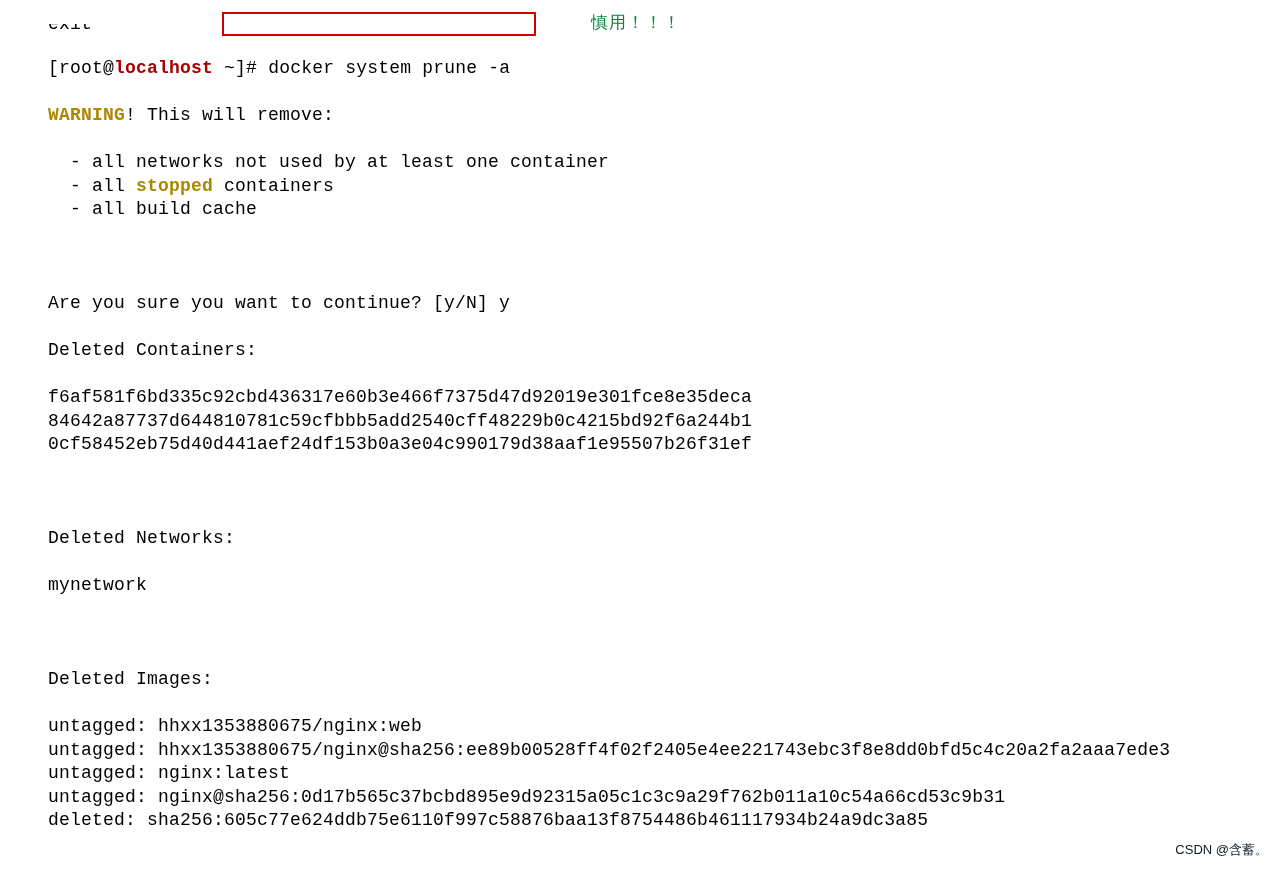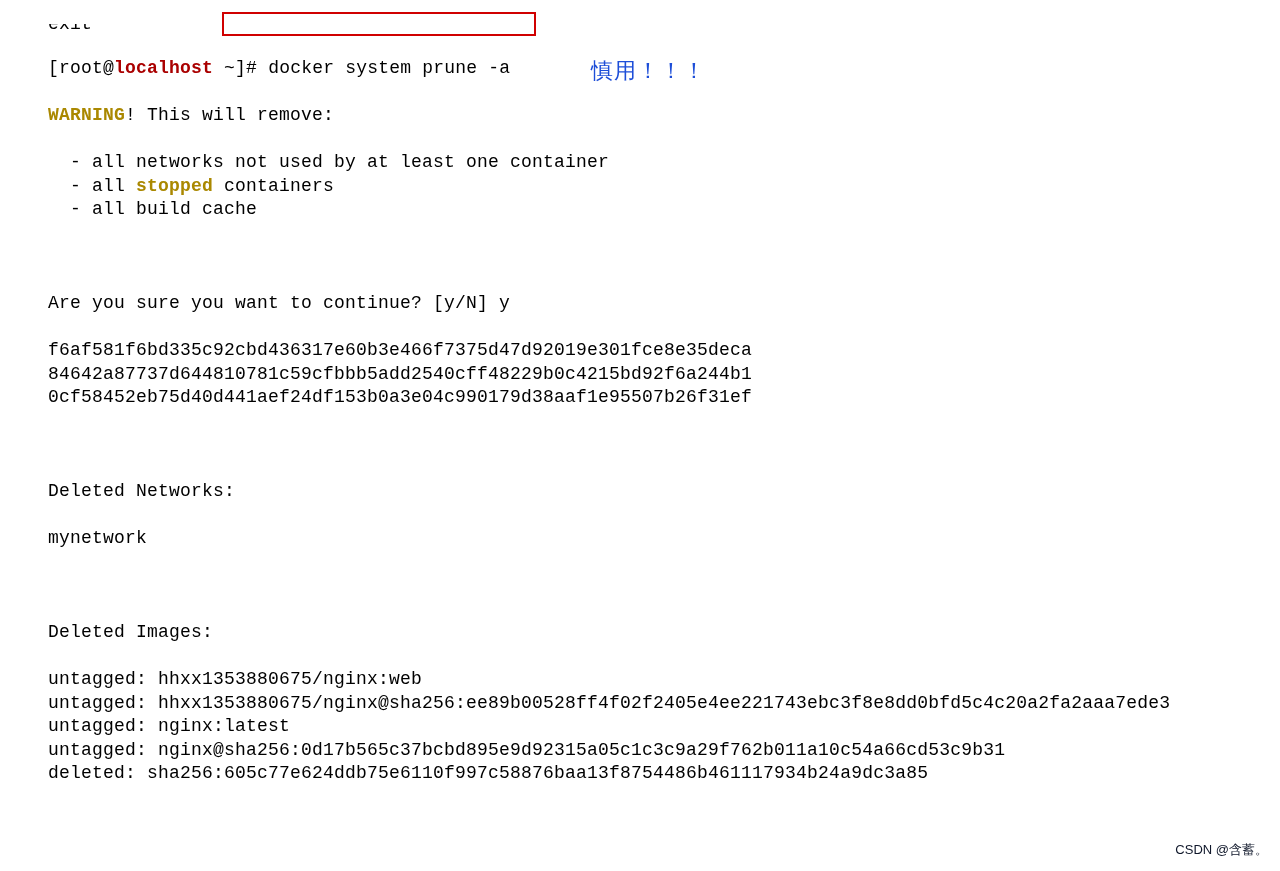--- a/index.html
+++ b/index.html
@@ -34,24 +34,23 @@
       height: 24px;
       border: 2px solid #d00000;
       box-sizing: border-box;
       pointer-events: none;
     }
     .annotation {
       position: absolute;
       left: 591px;
       top: 11px;
       font-family: "SimSun", "Microsoft YaHei", sans-serif;
-      font-size: 22px;
-      color: #1d4ed8;
+      font-size: 17px;
+      color: #15803d;
       letter-spacing: 1px;
-      margin-top: 48px;
     }
     .watermark {
       position: absolute;
       right: 12px;
       bottom: 10px;
       font-family: sans-serif;
       font-size: 13px;
       color: #0f172a;
     }
     .partial-top {
@@ -64,20 +63,21 @@
 </head>
 <body>
 
 <div class="terminal">
 <span class="line partial-top">exit</span>
 <span class="line"><span>[</span><span>root</span><span>@</span><span class="host">localhost</span><span> ~</span><span>]</span><span># </span><span>docker system prune -a</span></span>
 <span class="line"><span class="warn">WARNING</span><span>! This will remove:</span></span>
 <span id="remove-list"><span class="line"><span>  - all networks not used by at least one container</span></span><span class="line"><span>  - all </span><span class="stopped">stopped</span><span> containers</span></span><span class="line"><span>  - all build cache</span></span></span>
 <span class="line"> </span>
 <span class="line">Are you sure you want to continue? [y/N] y</span>
+<span class="line">Deleted Containers:</span>
 <span id="del-containers"><span class="line">f6af581f6bd335c92cbd436317e60b3e466f7375d47d92019e301fce8e35deca</span><span class="line">84642a87737d644810781c59cfbbb5add2540cff48229b0c4215bd92f6a244b1</span><span class="line">0cf58452eb75d40d441aef24df153b0a3e04c990179d38aaf1e95507b26f31ef</span></span>
 <span class="line"> </span>
 <span class="line">Deleted Networks:</span>
 <span id="del-networks"><span class="line">mynetwork</span></span>
 <span class="line"> </span>
 <span class="line">Deleted Images:</span>
 <span id="del-images"><span class="line">untagged: hhxx1353880675/nginx:web</span><span class="line">untagged: hhxx1353880675/nginx@sha256:ee89b00528ff4f02f2405e4ee221743ebc3f8e8dd0bfd5c4c20a2fa2aaa7ede3</span><span class="line">untagged: nginx:latest</span><span class="line">untagged: nginx@sha256:0d17b565c37bcbd895e9d92315a05c1c3c9a29f762b011a10c54a66cd53c9b31</span><span class="line">deleted: sha256:605c77e624ddb75e6110f997c58876baa13f8754486b461117934b24a9dc3a85</span></span>
 
 
 

